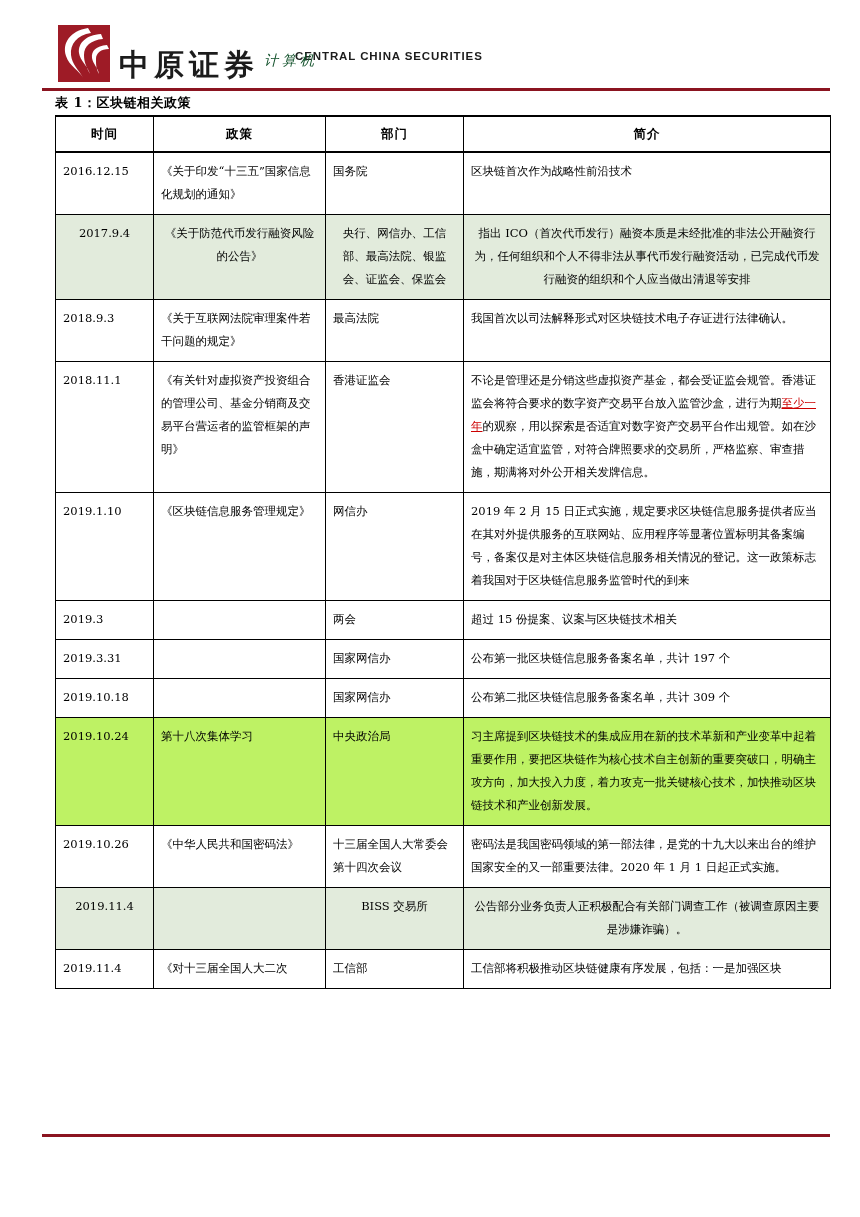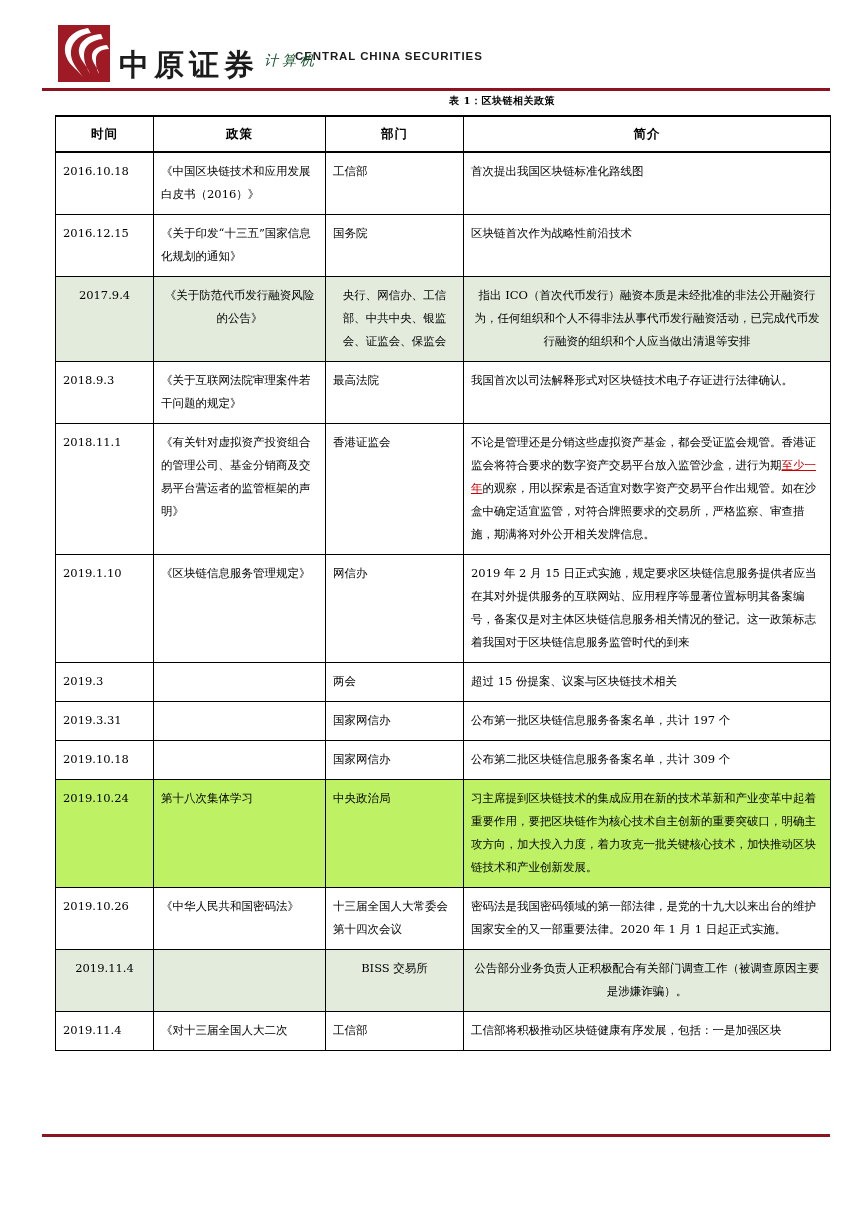--- a/index.html
+++ b/index.html
@@ -80,23 +80,23 @@
     width: 788px;
     height: 3px;
     background: #8b1420;
   }
 
   
   .table-caption {
     position: absolute;
     left: 55px; top: 94px;
     width: 500px;
-    text-align: right;
-    font-family: "DejaVu Serif", "Liberation Serif", serif;
-    font-size: 10px;
+    text-align: left;
+    font-family: "DejaVu Serif", "Liberation Serif", serif;
+    font-size: 13px;
     font-weight: 700;
     color: #000;
     letter-spacing: 0.5px;
     white-space: nowrap;
   }
 
   
   .policy-table {
     position: absolute;
     left: 55px; top: 115px;
@@ -193,35 +193,29 @@
   <thead>
     <tr>
       <th>时间</th>
       <th>政策</th>
       <th>部门</th>
       <th>简介</th>
     </tr>
   </thead>
   <tbody>
       <tr>
-        <td class="time">2016.10.18</td>
-        <td>《中国区块链技术和应用发展白皮书（2016）》</td>
-        <td>工信部</td>
-        <td>首次提出我国区块链标准化路线图</td>
-      </tr>
-      <tr>
         <td class="time">2016.12.15</td>
         <td>《关于印发“十三五”国家信息化规划的通知》</td>
         <td>国务院</td>
         <td>区块链首次作为战略性前沿技术</td>
       </tr>
       <tr class="hl-green">
         <td class="time">2017.9.4</td>
         <td>《关于防范代币发行融资风险的公告》</td>
-        <td>央行、网信办、工信部、中共中央、银监会、证监会、保监会</td>
+        <td>央行、网信办、工信部、最高法院、银监会、证监会、保监会</td>
         <td>指出 ICO（首次代币发行）融资本质是未经批准的非法公开融资行为，任何组织和个人不得非法从事代币发行融资活动，已完成代币发行融资的组织和个人应当做出清退等安排</td>
       </tr>
       <tr>
         <td class="time">2018.9.3</td>
         <td>《关于互联网法院审理案件若干问题的规定》</td>
         <td>最高法院</td>
         <td>我国首次以司法解释形式对区块链技术电子存证进行法律确认。</td>
       </tr>
       <tr>
         <td class="time">2018.11.1</td>

